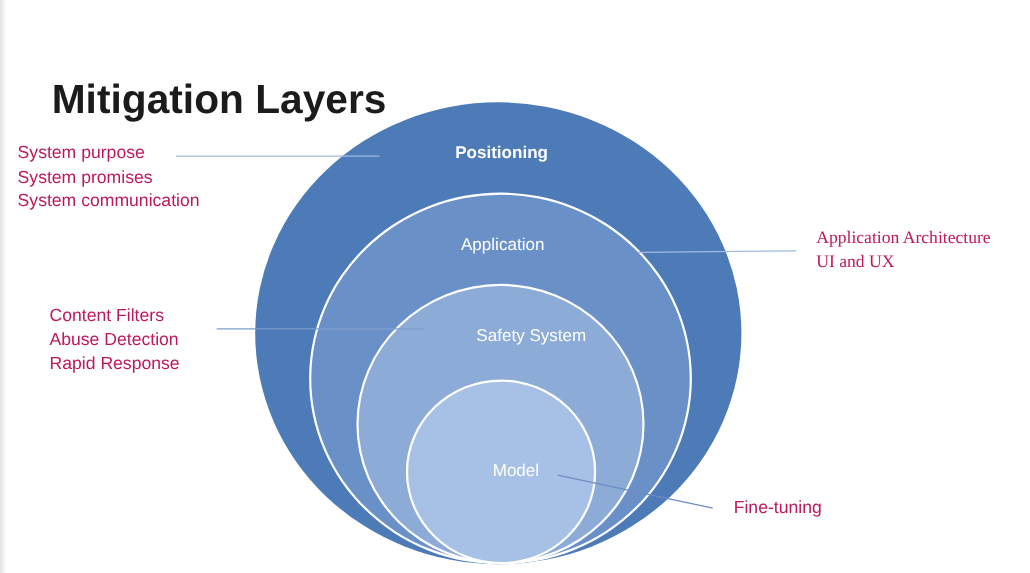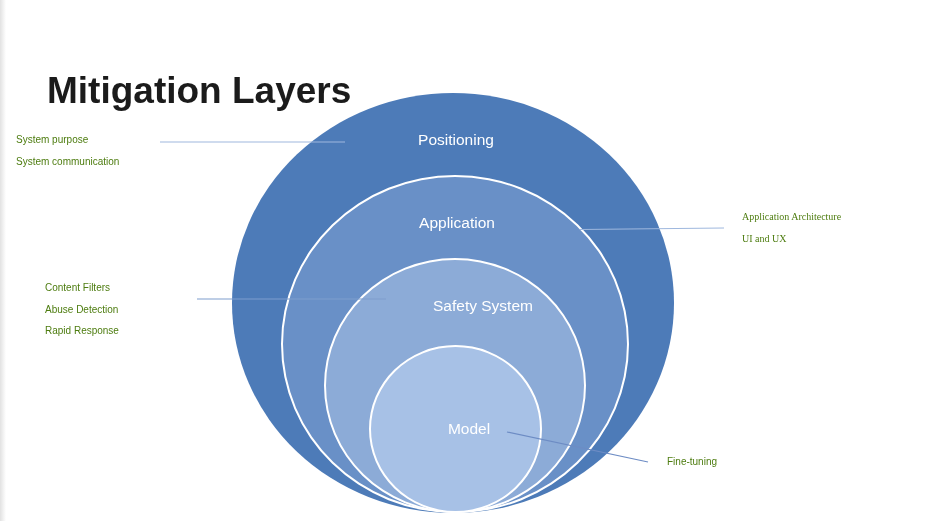--- a/index.html
+++ b/index.html
@@ -23,26 +23,26 @@
     border:2px solid #ffffff;
   }
   .circle.outer{left:232px;top:93px;width:442px;height:420px;z-index:1;border:none;}
   .circle.c2{left:281px;top:175px;width:348px;height:338px;z-index:2;}
   .circle.c3{left:324px;top:258px;width:262px;height:255px;z-index:3;}
   .circle.c4{left:369px;top:345px;width:173px;height:168px;z-index:4;}
   .circle-label{
     position:absolute;transform:translate(-50%,-50%);
     color:#ffffff;font-size:15.5px;white-space:nowrap;z-index:6;
   }
-  .lbl-positioning{left:456px;top:140px;}
+  .lbl-positioning{left:456px;top:140px;font-weight:bold;}
   .lbl-application{left:457px;top:223px;}
   .lbl-safety{left:459px;top:306px;margin-left:24px;}
   .lbl-model{left:469px;top:429px;}
   .annotation{
-    position:absolute;color:#4d7c0f;font-size:10px;line-height:21.5px;
+    position:absolute;color:#be185d;font-size:16px;line-height:21.5px;
     white-space:nowrap;z-index:6;
   }
   .ann-positioning{left:16px;top:129px;}
   .ann-safety{left:45px;top:277px;}
   .ann-application{left:742px;top:206px;font-family:Liberation Serif, serif;}
   .ann-model{left:667px;top:451px;}
   .leader-lines{
     position:absolute;left:0;top:0;width:936px;height:521px;z-index:5;
     pointer-events:none;
   }
@@ -66,20 +66,21 @@
 
 <svg class="leader-lines" viewBox="0 0 936 521">
   <line x1="160" y1="142" x2="345" y2="142" stroke-width="1.2" stroke="#9fb8de"></line>
   <line x1="580" y1="229.5" x2="724" y2="228" stroke-width="1.2" stroke="#9fb8de"></line>
   <line x1="197" y1="299" x2="386" y2="299" stroke-width="1.2" stroke="#7e9dce"></line>
   <line x1="507" y1="432" x2="648" y2="462" stroke-width="1.2" stroke="#6d8cc4"></line>
 </svg>
 
 <div class="annotation ann-positioning">
   <div>System purpose</div>
+  <div>System promises</div>
   <div>System communication</div>
 </div>
 
 <div class="annotation ann-application">
   <div>Application Architecture</div>
   <div>UI and UX</div>
 </div>
 
 <div class="annotation ann-safety">
   <div>Content Filters</div>

